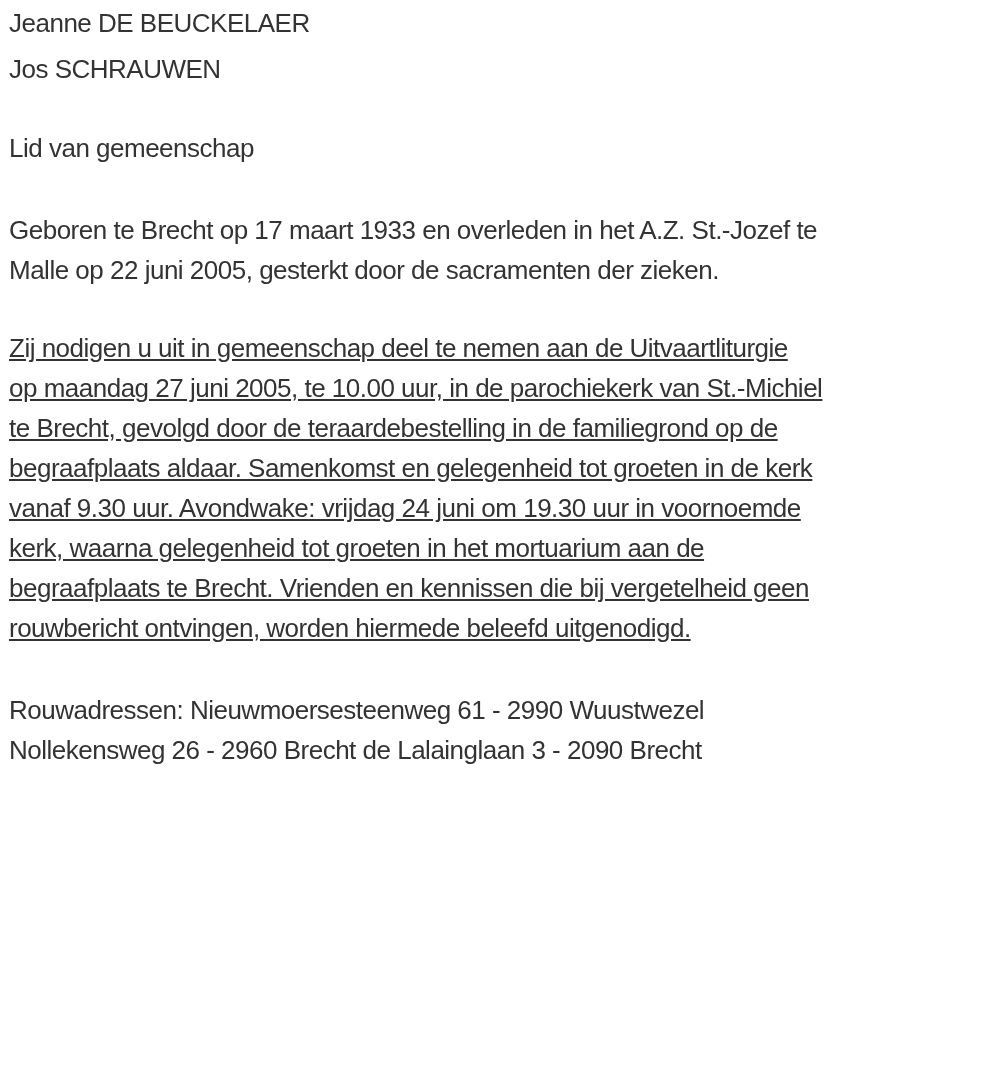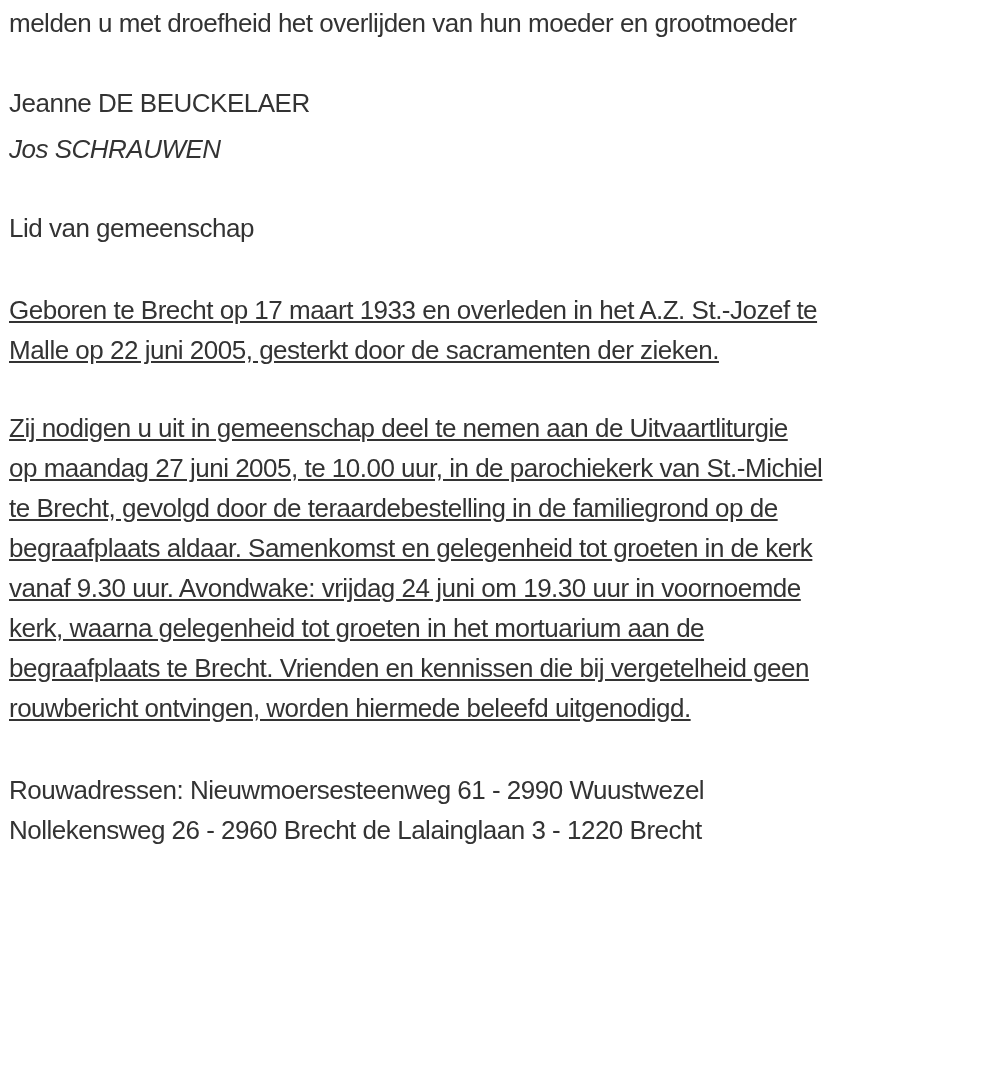--- a/index.html
+++ b/index.html
@@ -22,33 +22,32 @@
     line-height: 40px;
     letter-spacing: -0.5px;
   }
   .obituary p {
     margin: 0;
     white-space: pre-line; 
   }
   .intro          { margin-bottom: 40px !important; }
   .deceased-name  { font-weight: 400; margin-bottom: 6px !important; }
   .relation-label { margin-bottom: 6px !important; }
-  .spouse-name    { margin-bottom: 39px !important; font-style: italic; }
+  .spouse-name    { margin-bottom: 39px !important; }
   .membership     { margin-bottom: 42px !important; }
-  .birth-death    { margin-bottom: 38px !important; text-decoration: underline; }
+  .birth-death    { margin-bottom: 38px !important; }
   .ceremony       { margin-bottom: 42px !important; text-decoration: underline; }
   .family         { margin-bottom: 42px !important; }
   .addresses      { margin-bottom: 0 !important; }
 </style>
 </head>
 <body>
 
 <main class="obituary">
 
-  <p class="intro">melden u met droefheid het overlijden van hun moeder en grootmoeder</p>
 
   <p class="deceased-name">Jeanne DE BEUCKELAER</p>
 
 
   <p class="spouse-name">Jos SCHRAUWEN</p>
 
   <p class="membership">Lid van gemeenschap</p>
 
   <p class="birth-death">Geboren te Brecht op 17 maart 1933 en overleden in het A.Z. St.-Jozef te
 Malle op 22 juni 2005, gesterkt door de sacramenten der zieken.</p>
@@ -57,15 +56,15 @@
 op maandag 27 juni 2005, te 10.00 uur, in de parochiekerk van St.-Michiel
 te Brecht, gevolgd door de teraardebestelling in de familiegrond op de
 begraafplaats aldaar. Samenkomst en gelegenheid tot groeten in de kerk
 vanaf 9.30 uur. Avondwake: vrijdag 24 juni om 19.30 uur in voornoemde
 kerk, waarna gelegenheid tot groeten in het mortuarium aan de
 begraafplaats te Brecht. Vrienden en kennissen die bij vergetelheid geen
 rouwbericht ontvingen, worden hiermede beleefd uitgenodigd.</p>
 
 
   <p class="addresses">Rouwadressen: Nieuwmoersesteenweg 61 - 2990 Wuustwezel
-Nollekensweg 26 - 2960 Brecht de Lalainglaan 3 - 1220 Brecht</p>
+Nollekensweg 26 - 2960 Brecht de Lalainglaan 3 - 2090 Brecht</p>
 
 </main>
 
 </body></html>

